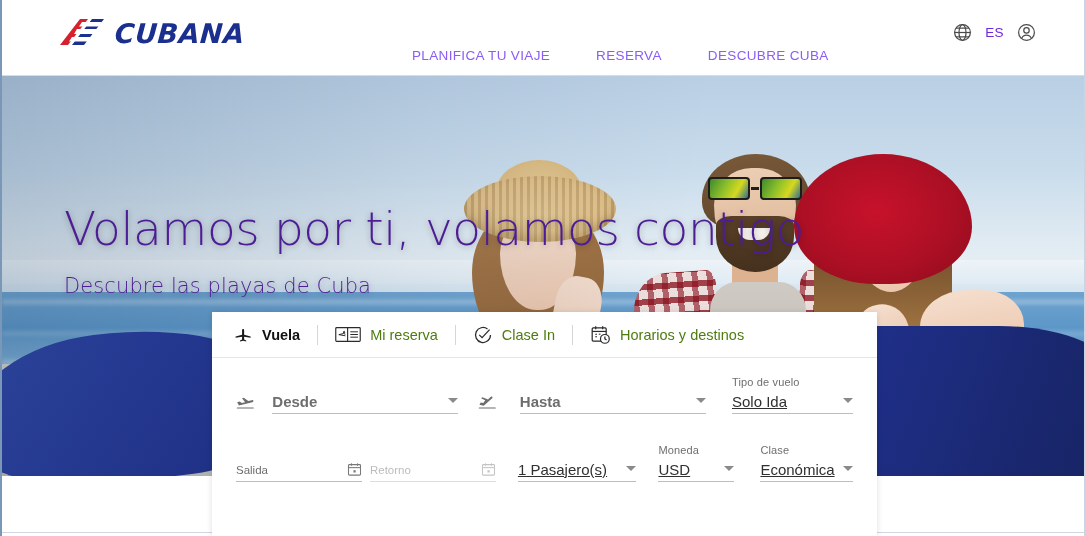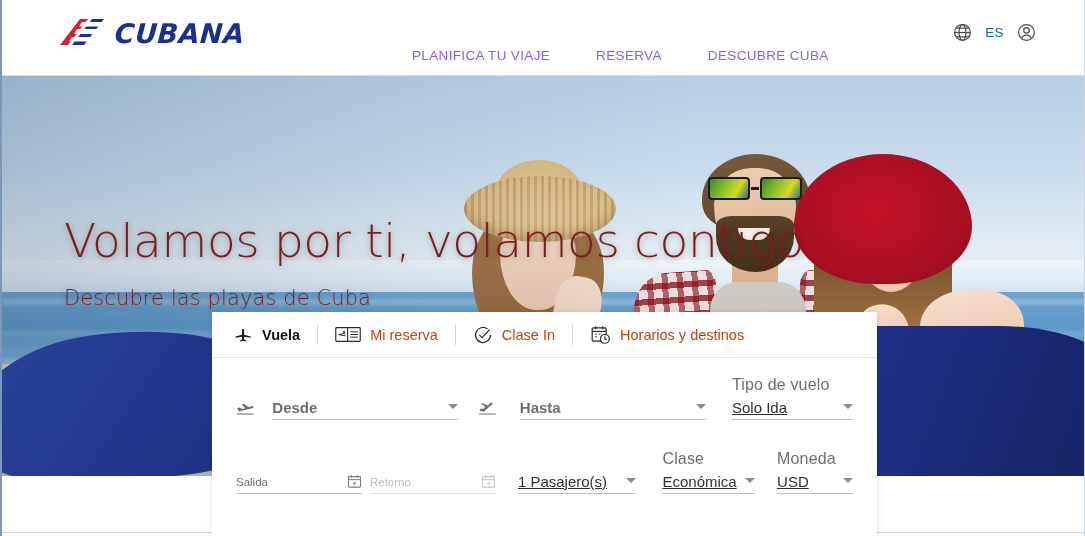--- a/index.html
+++ b/index.html
@@ -51,21 +51,21 @@
     letter-spacing: 0.35px;
     color: #8b5cf6;
     text-decoration: none;
     white-space: nowrap;
   }
   #header-right {
     position: absolute; right: 50px; top: 22px;
     display: flex; align-items: center; gap: 12px;
   }
   #lang-code {
-    font-size: 13.5px; color: #0369a1; letter-spacing: .4px;
+    font-size: 13.5px; color: #6d28d9; letter-spacing: .4px;
   }
   .hdr-icon { width: 21px; height: 21px; display: block; cursor: pointer; }
 
   
   #hero {
     position: absolute; left: 0; top: 76px;
     width: 1085px; height: 400px;
     overflow: hidden;
     background: #8fb6dc;
   }
@@ -304,23 +304,23 @@
   }
   .g1 { left: 586px; bottom: -4px; width: 44px; height: 96px; }
   .g2 { left: 682px; bottom: -10px; width: 46px; height: 104px; }
   .g3 { left: 794px; bottom: -14px; width: 46px; height: 100px; }
   
   #hero-overlay {
     position: absolute; inset: 0;
     background: linear-gradient(100deg, rgba(25,55,90,.20) 0%, rgba(25,55,90,.06) 38%, rgba(0,0,0,0) 62%);
   }
   #hero-copy {
-    position: absolute; left: 62px; top: 140px;
+    position: absolute; left: 62px; top: 128px;
     z-index: 5;
-    color: #7f1d1d;
+    color: #4c1d95;
     text-shadow: 0 1px 6px rgba(0,0,0,.28);
   }
   #hero-title {
     font-family: "DejaVu Sans", sans-serif;
     font-weight: 300;
     font-size: 47px;
     line-height: 1.06;
     letter-spacing: -0.4px;
     white-space: nowrap;
   }
@@ -342,38 +342,38 @@
   }
   #tabs {
     display: flex; align-items: center;
     height: 46px;
     padding-left: 22px;
     border-bottom: 1px solid #e6e6e6;
   }
   .tab {
     display: flex; align-items: center; gap: 9px;
     font-size: 14.5px;
-    color: #c2410c;
+    color: #4d7c0f;
     cursor: pointer;
     white-space: nowrap;
   }
   .tab.active { font-weight: 700; color: #111111; }
   .tab-sep {
     width: 1px; height: 20px;
     background: #d6d6d6;
     margin: 0 17px;
   }
   .tab svg { display: block; }
 
   #form-area { padding: 18px 24px 0 24px; position: relative; }
 
   .frow { display: flex; align-items: flex-end; }
   .field { position: relative; }
   .field-label {
-    font-size: 16px;
+    font-size: 11px;
     color: #6e6e6e;
     letter-spacing: .15px;
     margin-bottom: 2px;
     display: block;
   }
   .uline {
     display: flex; align-items: center;
     border-bottom: 1px solid #bdbdbd;
     height: 24px;
   }
@@ -650,34 +650,34 @@
           </div>
         </div>
 
         <div class="field" id="f-pax">
           <div class="uline">
             <span class="val">1 Pasajero(s)</span>
             <span class="caret"></span>
           </div>
         </div>
 
+        <div class="field" id="f-moneda">
+          <span class="field-label">Moneda</span>
+          <div class="uline">
+            <span class="val">USD</span>
+            <span class="caret"></span>
+          </div>
+        </div>
+
         <div class="field" id="f-clase">
           <span class="field-label">Clase</span>
           <div class="uline">
             <span class="val">Económica</span>
             <span class="caret"></span>
           </div>
         </div>
-
-        <div class="field" id="f-moneda">
-          <span class="field-label">Moneda</span>
-          <div class="uline">
-            <span class="val">USD</span>
-            <span class="caret"></span>
-          </div>
-        </div>
       </div>
 
     </div>
   </div>
 
   <div id="page-bottom-strip"></div>
 </div>
 
 </body></html>

